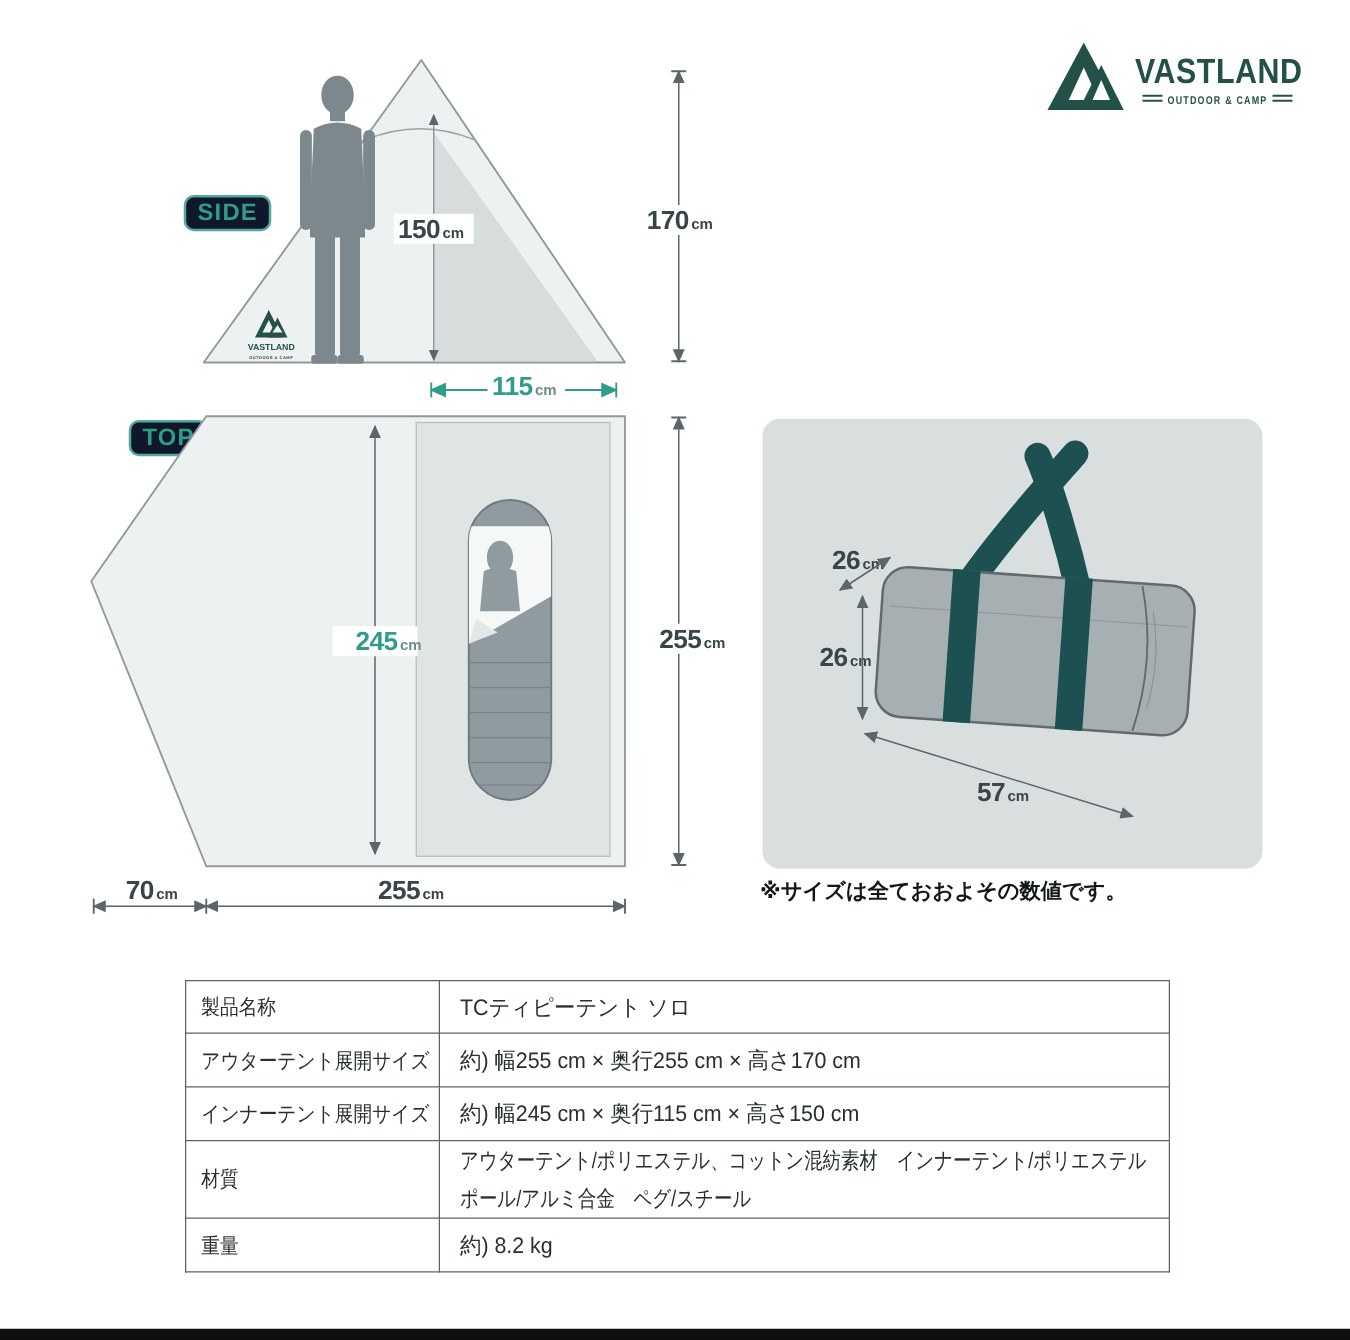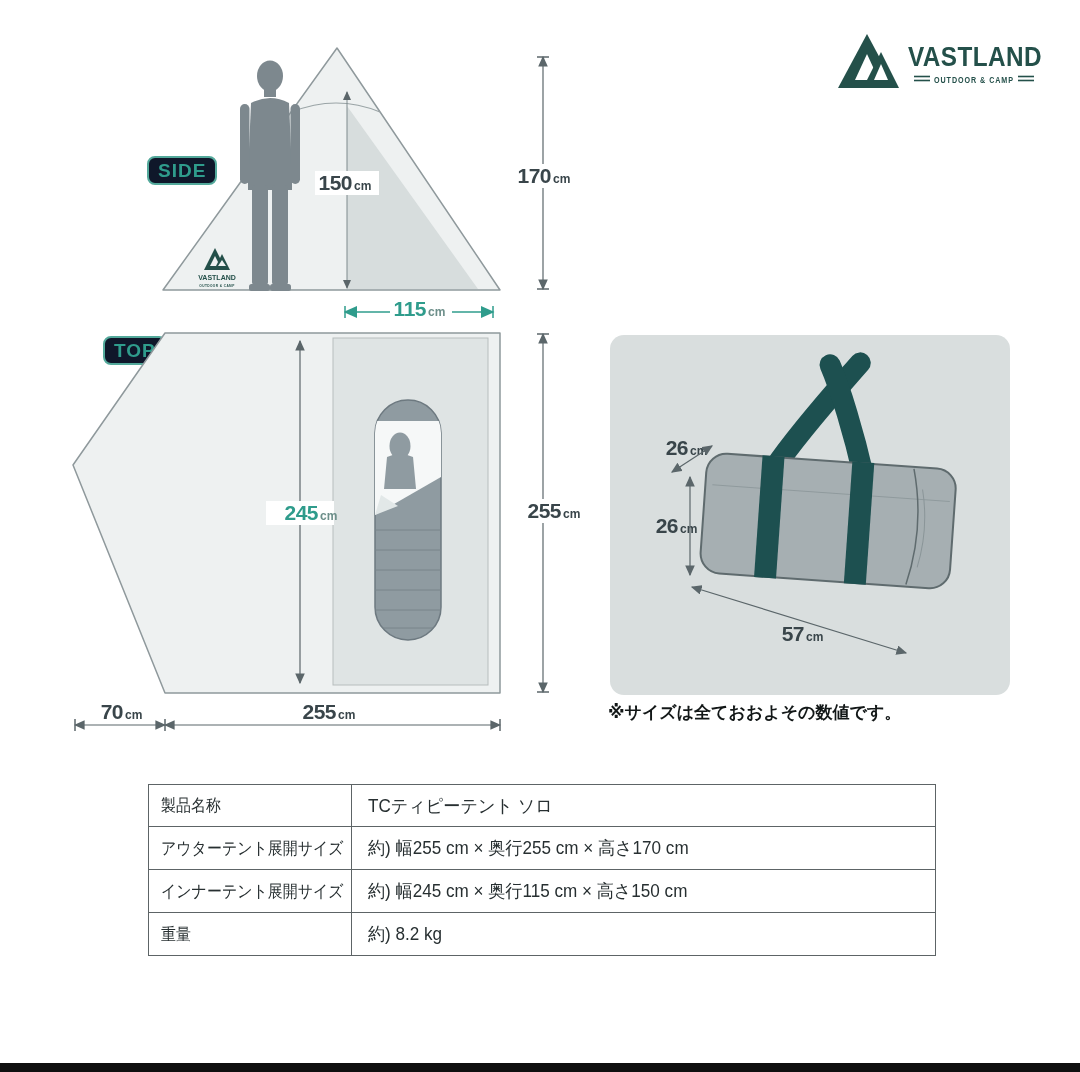--- a/index.html
+++ b/index.html
@@ -200,20 +200,25 @@
       <td class="val"><span class="condv">TCティピーテント ソロ</span></td>
     </tr>
     <tr style="height:43px;">
       <td class="lbl"><span class="cond">アウターテント展開サイズ</span></td>
       <td class="val"><span class="condv">約) 幅255 cm × 奥行255 cm × 高さ170 cm</span></td>
     </tr>
     <tr style="height:43px;">
       <td class="lbl"><span class="cond">インナーテント展開サイズ</span></td>
       <td class="val"><span class="condv">約) 幅245 cm × 奥行115 cm × 高さ150 cm</span></td>
     </tr>
+    <tr style="height:62px;">
+      <td class="lbl"><span class="cond">材質</span></td>
+      <td class="val"><span class="condm">アウターテント/ポリエステル、コットン混紡素材　インナーテント/ポリエステル
+ポール/アルミ合金　ペグ/スチール</span></td>
+    </tr>
     <tr style="height:43px;">
       <td class="lbl"><span class="cond">重量</span></td>
       <td class="val"><span class="condv">約) 8.2 kg</span></td>
     </tr>
   </tbody>
     </table>
 
   <div class="abs footer-bar"></div>
 </div>
 

